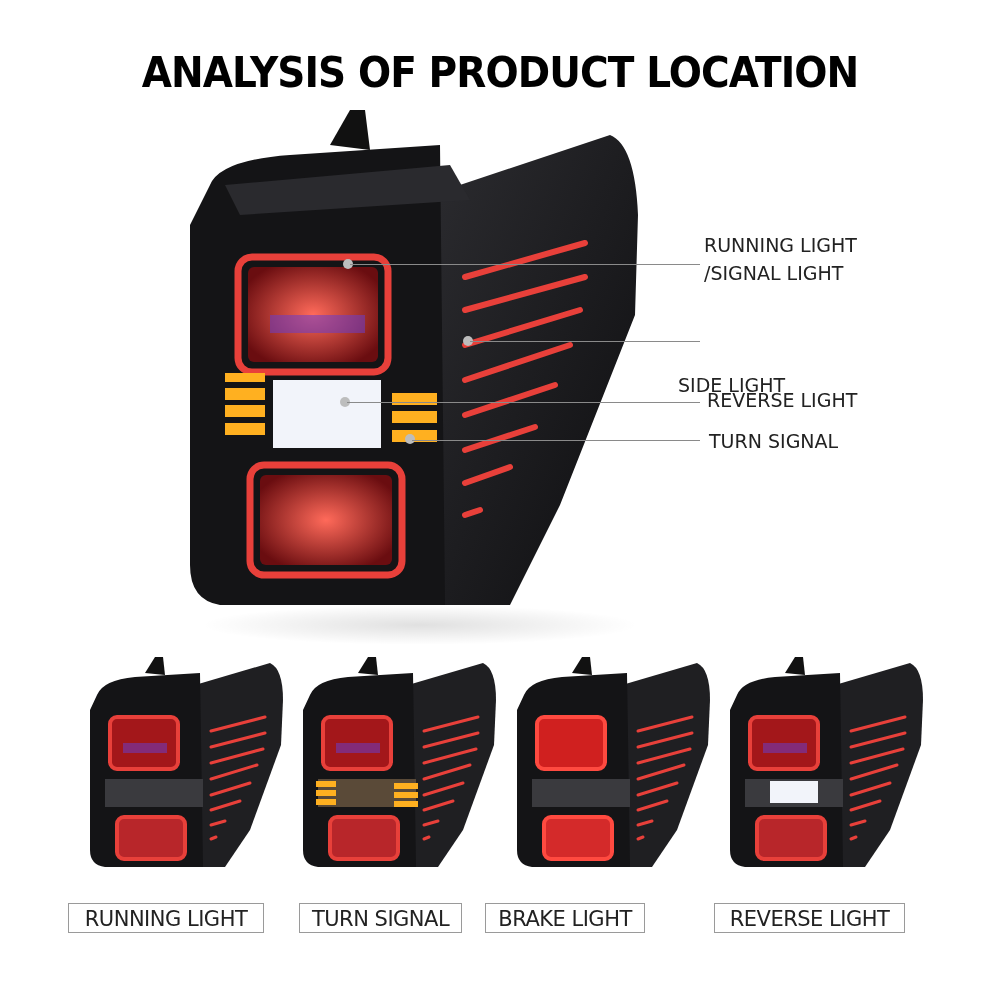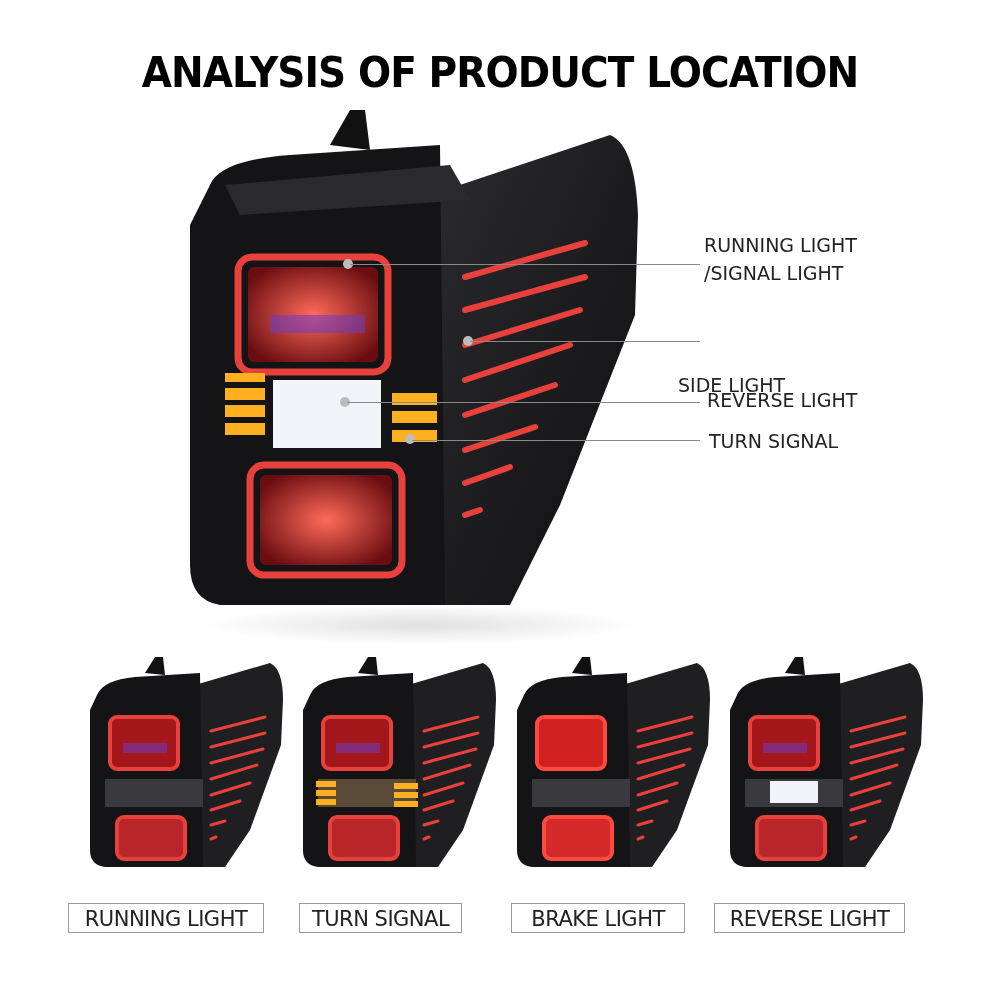--- a/index.html
+++ b/index.html
@@ -174,14 +174,14 @@
       <line x1="126" y1="124" x2="172" y2="110"></line>
     <line x1="126" y1="140" x2="165" y2="128"></line>
       <line x1="126" y1="155" x2="155" y2="146"></line>
     <line x1="126" y1="170" x2="140" y2="166"></line>
       <line x1="126" y1="184" x2="131" y2="182"></line>
   </g>
 </svg>
 
 <div class="thumb-label" style="left:68px;width:196px;">RUNNING LIGHT</div>
 <div class="thumb-label" style="left:299px;width:163px;">TURN SIGNAL</div>
-<div class="thumb-label" style="left:511px;width:174px;">BRAKE LIGHT</div>
+<div class="thumb-label" style="left:485px;width:160px;">BRAKE LIGHT</div>
 <div class="thumb-label" style="left:714px;width:191px;">REVERSE LIGHT</div>
 
 </body></html>

